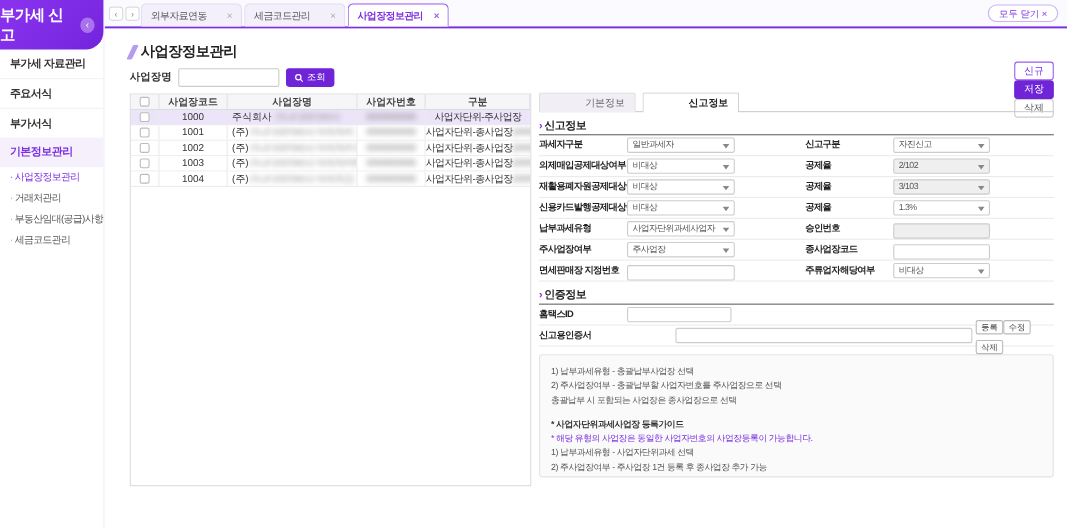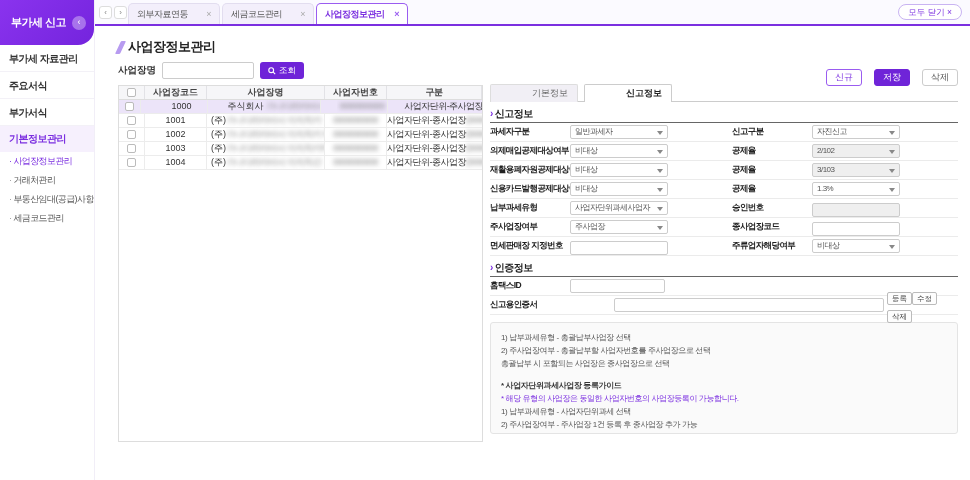--- a/index.html
+++ b/index.html
@@ -4,21 +4,21 @@
 <style>
   * { margin:0; padding:0; box-sizing:border-box; }
   html,body { background:#fff; }
   body { font-family:"Liberation Sans","DejaVu Sans",sans-serif; color:#333; }
   .app { position:relative; width:970px; height:480px; background:#fff; overflow:hidden; }
 
   
   .sidebar { position:absolute; left:0; top:0; width:95px; height:480px; background:#fff; border-right:1px solid #f1eef7; z-index:5; }
   .sb-head { height:45px; background:linear-gradient(135deg,#8a33ee,#7424dd); border-radius:0 0 16px 0;
              display:flex; align-items:center; justify-content:flex-end; gap:6px; padding-right:8px; }
-  .sb-head .t { color:#fff; font-size:11px; font-weight:bold; letter-spacing:-0.5px; }
+  .sb-head .t { color:#fff; font-size:14px; font-weight:bold; letter-spacing:-0.5px; }
   .sb-collapse { width:14px; height:14px; border-radius:50%; background:rgba(255,255,255,.35); color:#fff;
                  font-size:9px; line-height:13px; text-align:center; cursor:pointer; }
   .sb-item { height:27px; line-height:27px; padding-left:9px; font-size:10px; font-weight:bold; color:#333;
              border-bottom:1px solid #f3f1f7; cursor:pointer; letter-spacing:-0.5px; }
   .sb-group { height:26px; line-height:26px; padding-left:9px; font-size:10px; font-weight:bold; color:#7b2fe0;
               background:#f6f0fd; letter-spacing:-0.5px; }
   .sb-sub { height:19px; line-height:19px; padding-left:9px; font-size:9px; color:#555; cursor:pointer; letter-spacing:-0.6px;
             white-space:nowrap; overflow:hidden; }
   .sb-sub.active { color:#7b2fe0; }
   .sb-sub .dot { margin-right:2px; color:#999; }
@@ -43,31 +43,31 @@
   .pg-title { position:absolute; left:23px; top:12px; font-size:13px; font-weight:bold; color:#222;
               display:flex; align-items:center; gap:5px; letter-spacing:-0.5px; }
   .slash { width:5px; height:13px; background:#b79bf0; transform:skewX(-25deg); border-radius:1px; }
 
   .search-row { position:absolute; left:23px; top:36px; display:flex; align-items:center; gap:6px; }
   .search-row label { font-size:9.5px; font-weight:bold; color:#333; }
   .search-input { width:92px; height:17px; border:1px solid #ccc; border-radius:2px; font-size:9px; padding:0 4px; }
   .btn-search { height:17px; padding:0 8px; background:#6f24d8; color:#fff; border:none; border-radius:3px;
                 font-size:8.5px; display:flex; align-items:center; gap:3px; cursor:pointer; }
 
-  .actions { position:absolute; right:12px; top:43px; display:flex; gap:12px; }
+  .actions { position:absolute; right:12px; top:30px; display:flex; gap:0;flex-direction:column; }
   .btn { height:17px; min-width:32px; padding:0 8px; font-size:9px; border-radius:3px; cursor:pointer; line-height:15px; text-align:center; }
   .btn.ghost-purple { background:#fff; border:1px solid #9a5cf0; color:#7b2fe0; }
   .btn.solid-purple { background:#6f24d8; border:1px solid #6f24d8; color:#fff; }
   .btn.ghost-gray { background:#fff; border:1px solid #ccc; color:#555; }
 
   
   .grid { position:absolute; left:23px; top:59px; width:365px; height:357px; border:1px solid #ddd; background:#fff; font-size:9px; }
   .grow { display:flex; height:14px; line-height:13px; border-bottom:1px solid #ececec; background:#fff; }
   .grow.head { background:#f6f6f8; font-weight:bold; color:#444; border-bottom:1px solid #ddd; }
-  .grow.selected { background:#ece4f9;gap:16px; }
+  .grow.selected { background:#ece4f9; }
   .gc { border-right:1px solid #ececec; overflow:hidden; white-space:nowrap; text-align:center; }
   .grow.head .gc { border-right:1px solid #e2e2e6; }
   .gc.cb { width:26px; display:flex; align-items:center; justify-content:center; }
   .gc.code { width:62px; }
   .gc.name { width:118px; text-align:left; padding-left:4px; }
   .gc.bizno { width:62px; }
   .gc.type { width:95px; border-right:none; letter-spacing:-0.5px; }
   .cbx { width:9px; height:9px; border:1px solid #bbb; border-radius:2px; background:#fff; display:inline-block; cursor:pointer; }
   .blur { filter:blur(2.2px); color:#8a8a8a; letter-spacing:-0.5px; }
 

